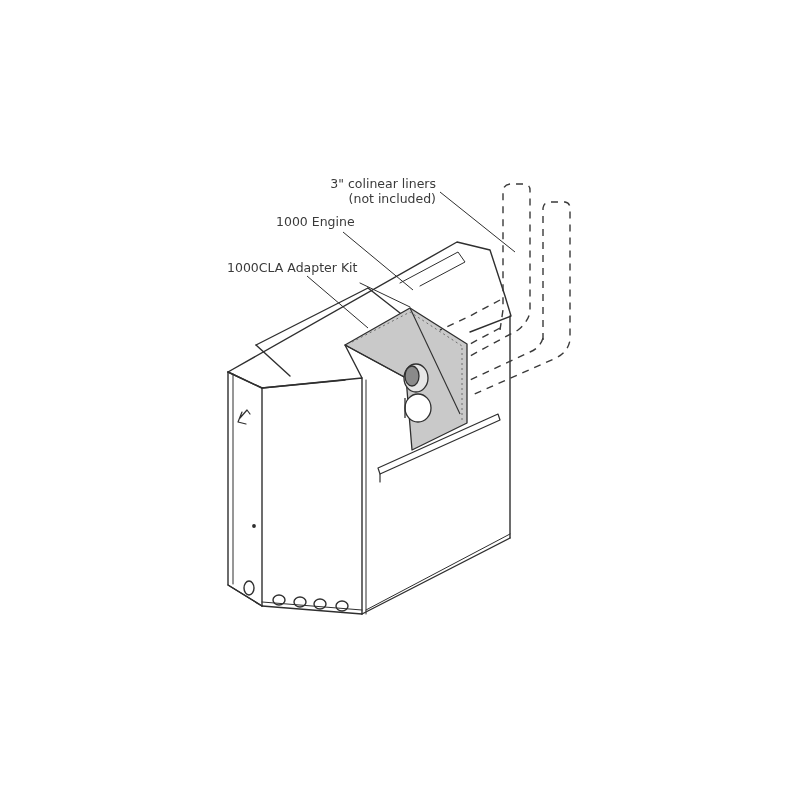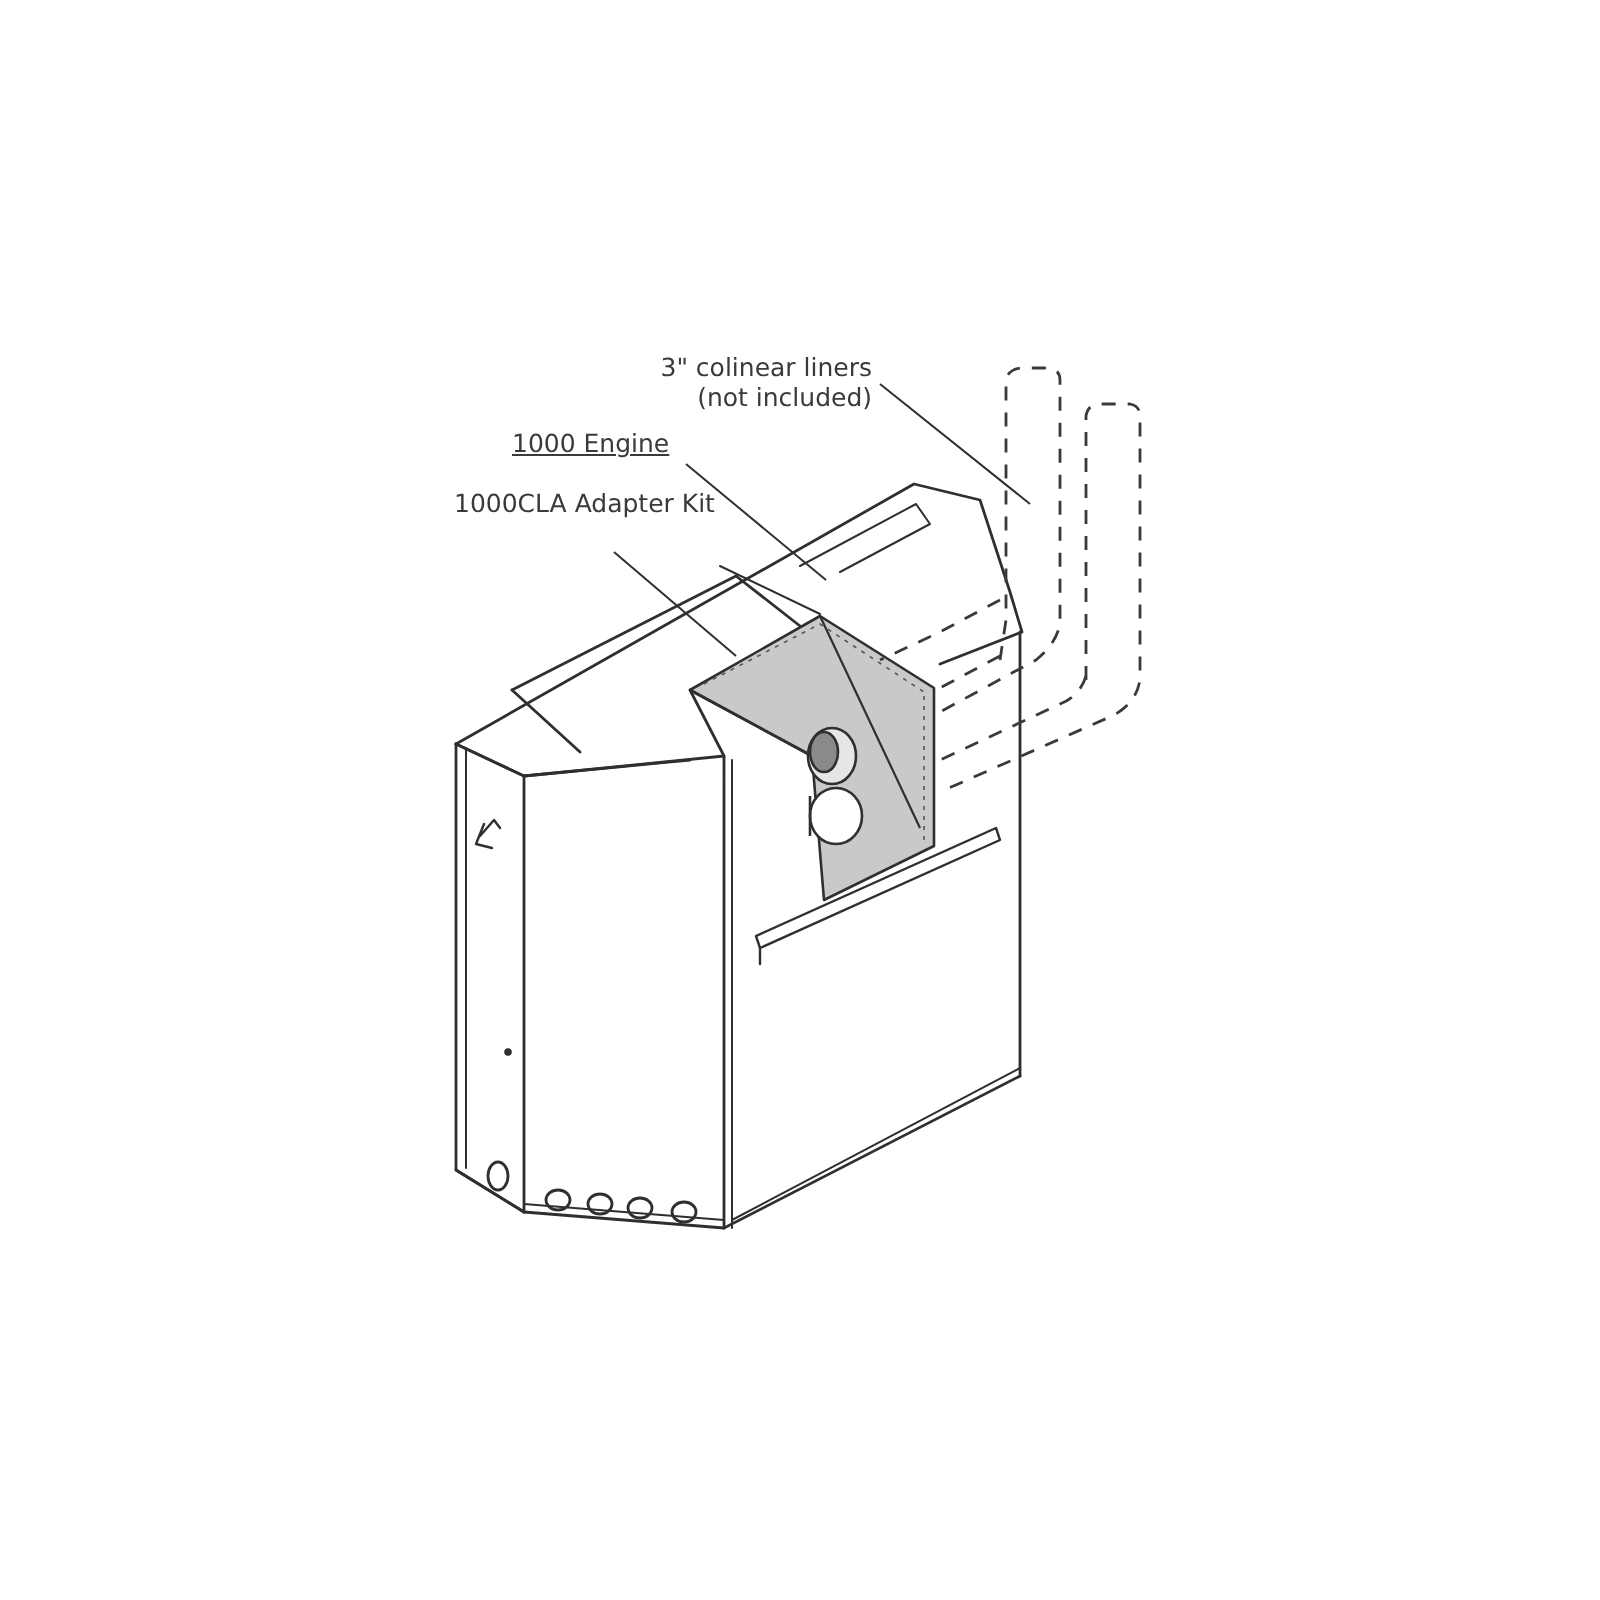--- a/index.html
+++ b/index.html
@@ -91,17 +91,17 @@
       <path d="M343 232 L413 290"></path>
       <path d="M307 276 L368 328"></path>
     </g>
   </svg>
 
   <div class="label right" style="left:300px; top:176px; width:136px;">
     <div>3" colinear liners</div>
     <div class="bold">(not included)</div>
   </div>
 
-  <div class="label" style="left:256px; top:214px;text-decoration:underline;">1000 Engine</div>
+  <div class="label" style="left:276px; top:214px;">1000 Engine</div>
 
-  <div class="label" style="left:227px; top:244px;">1000CLA Adapter Kit</div>
+  <div class="label" style="left:227px; top:260px;">1000CLA Adapter Kit</div>
 
 </div>
 
 </body></html>

